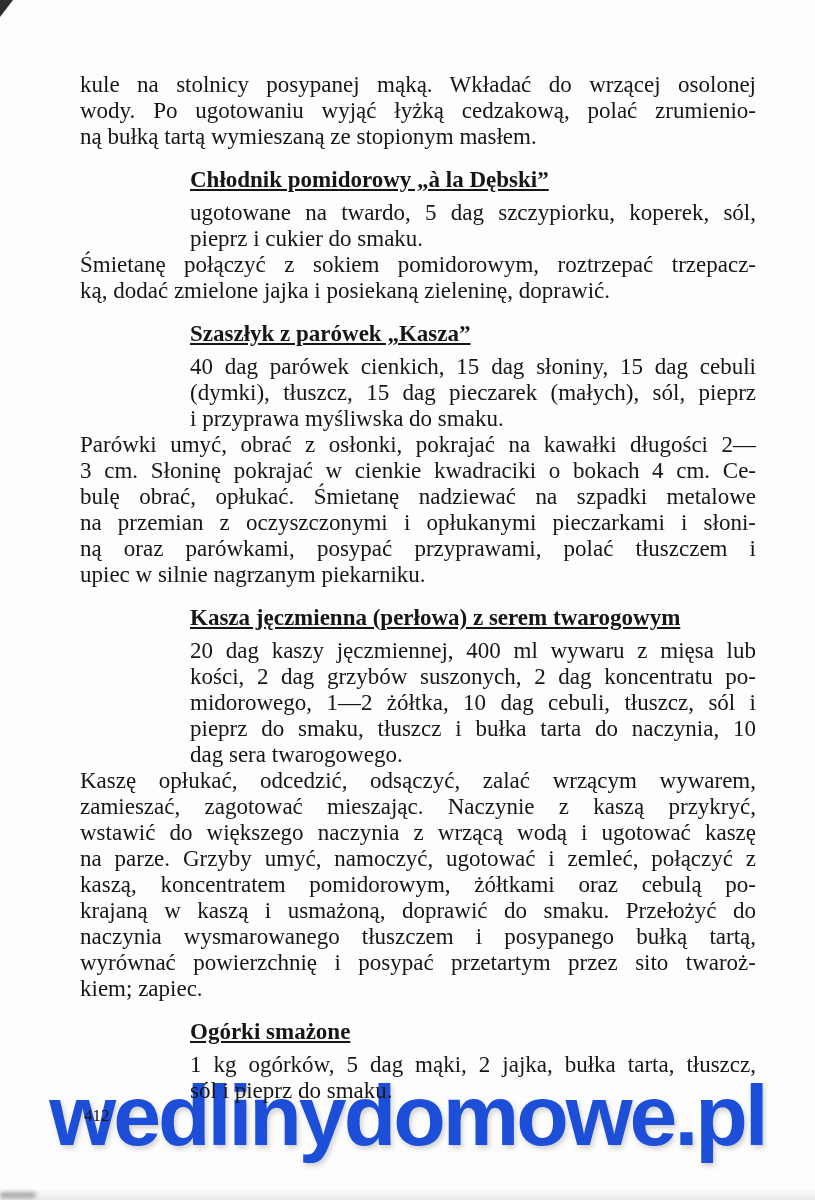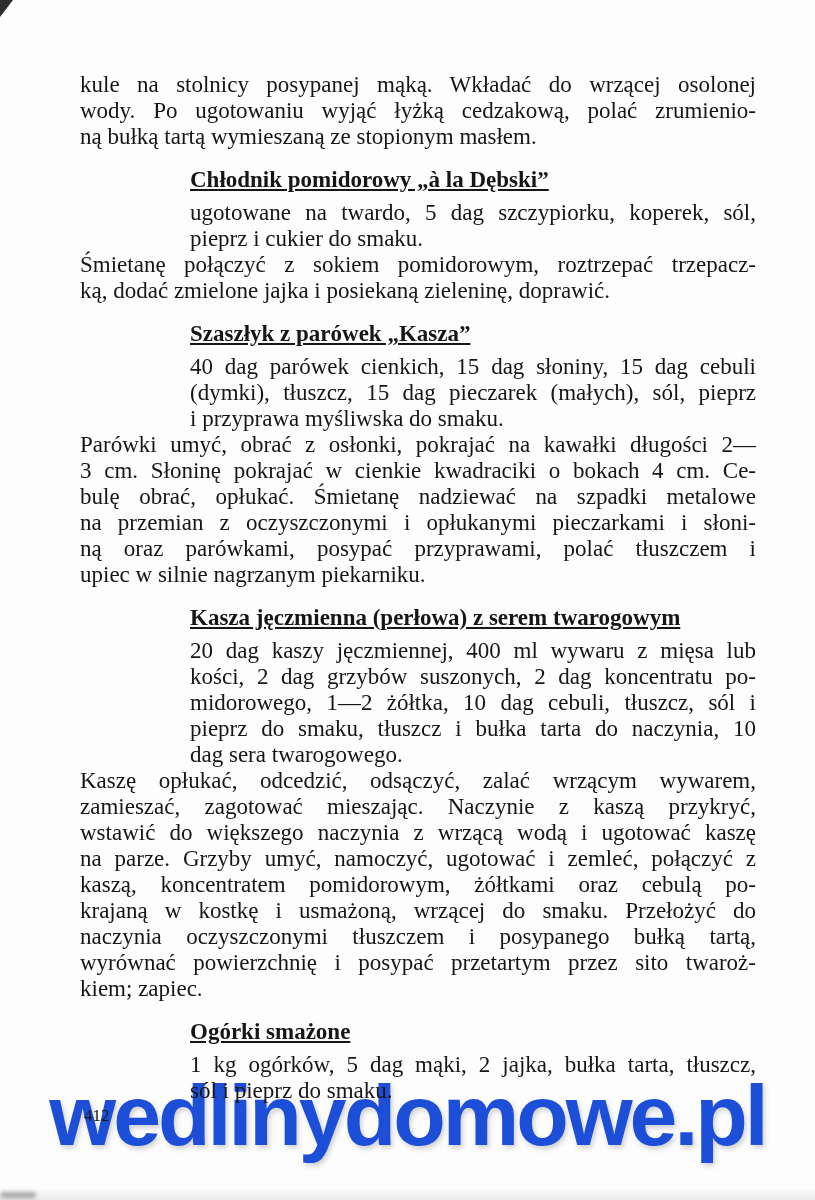--- a/index.html
+++ b/index.html
@@ -129,22 +129,22 @@
         <div class="line">midorowego, 1—2 żółtka, 10 dag cebuli, tłuszcz, sól i</div>
         <div class="line">pieprz do smaku, tłuszcz i bułka tarta do naczynia, 10</div>
         <div class="line last">dag sera twarogowego.</div>
       </div>
       <div class="block method">
         <div class="line">Kaszę opłukać, odcedzić, odsączyć, zalać wrzącym wywarem,</div>
         <div class="line">zamieszać, zagotować mieszając. Naczynie z kaszą przykryć,</div>
         <div class="line">wstawić do większego naczynia z wrzącą wodą i ugotować kaszę</div>
         <div class="line">na parze. Grzyby umyć, namoczyć, ugotować i zemleć, połączyć z</div>
         <div class="line">kaszą, koncentratem pomidorowym, żółtkami oraz cebulą po-</div>
-        <div class="line">krajaną w kostkę i usmażoną, wrzącej do smaku. Przełożyć do</div>
-        <div class="line">naczynia oczyszczonymi tłuszczem i posypanego bułką tartą,</div>
+        <div class="line">krajaną w kaszą i usmażoną, doprawić do smaku. Przełożyć do</div>
+        <div class="line">naczynia wysmarowanego tłuszczem i posypanego bułką tartą,</div>
         <div class="line">wyrównać powierzchnię i posypać przetartym przez sito twaroż-</div>
         <div class="line last">kiem; zapiec.</div>
       </div>
       <div class="block heading">Ogórki smażone</div>
       <div class="block ingredients">
         <div class="line">1 kg ogórków, 5 dag mąki, 2 jajka, bułka tarta, tłuszcz,</div>
         <div class="line last">sól i pieprz do smaku.</div>
       </div>
     </div>
   <div class="page-number">412</div>

